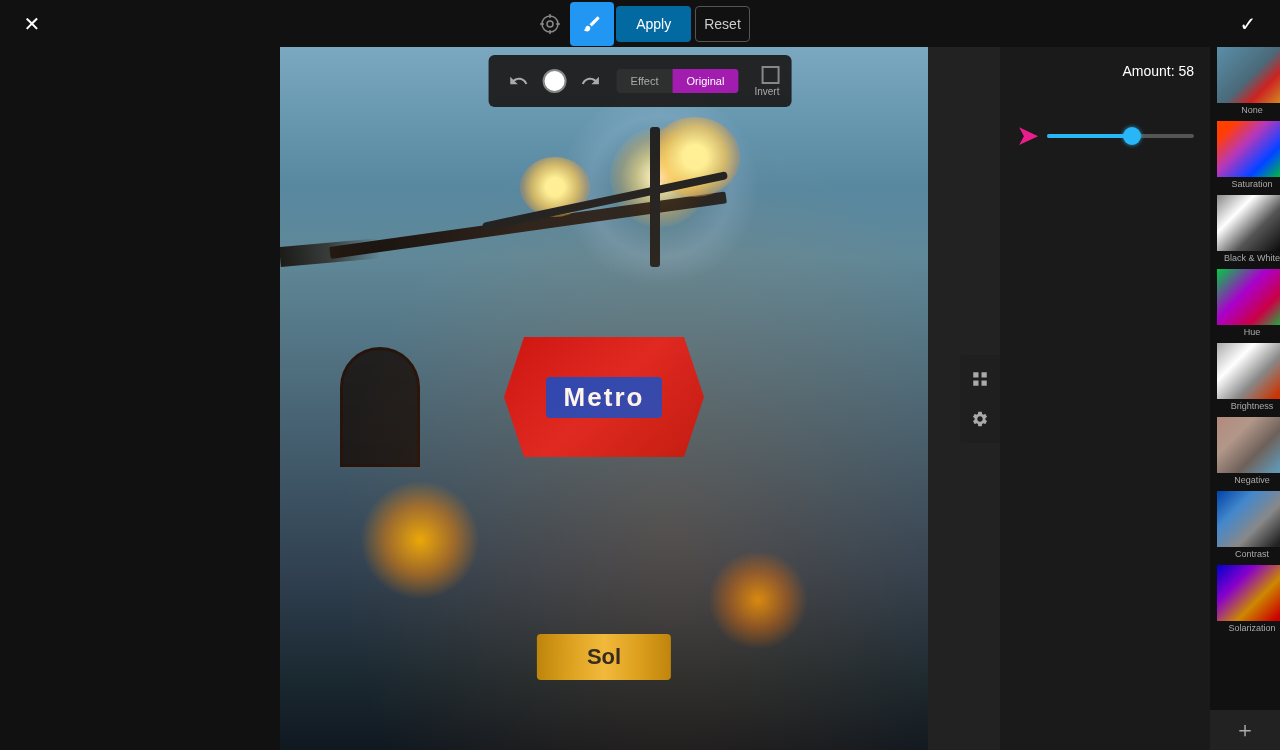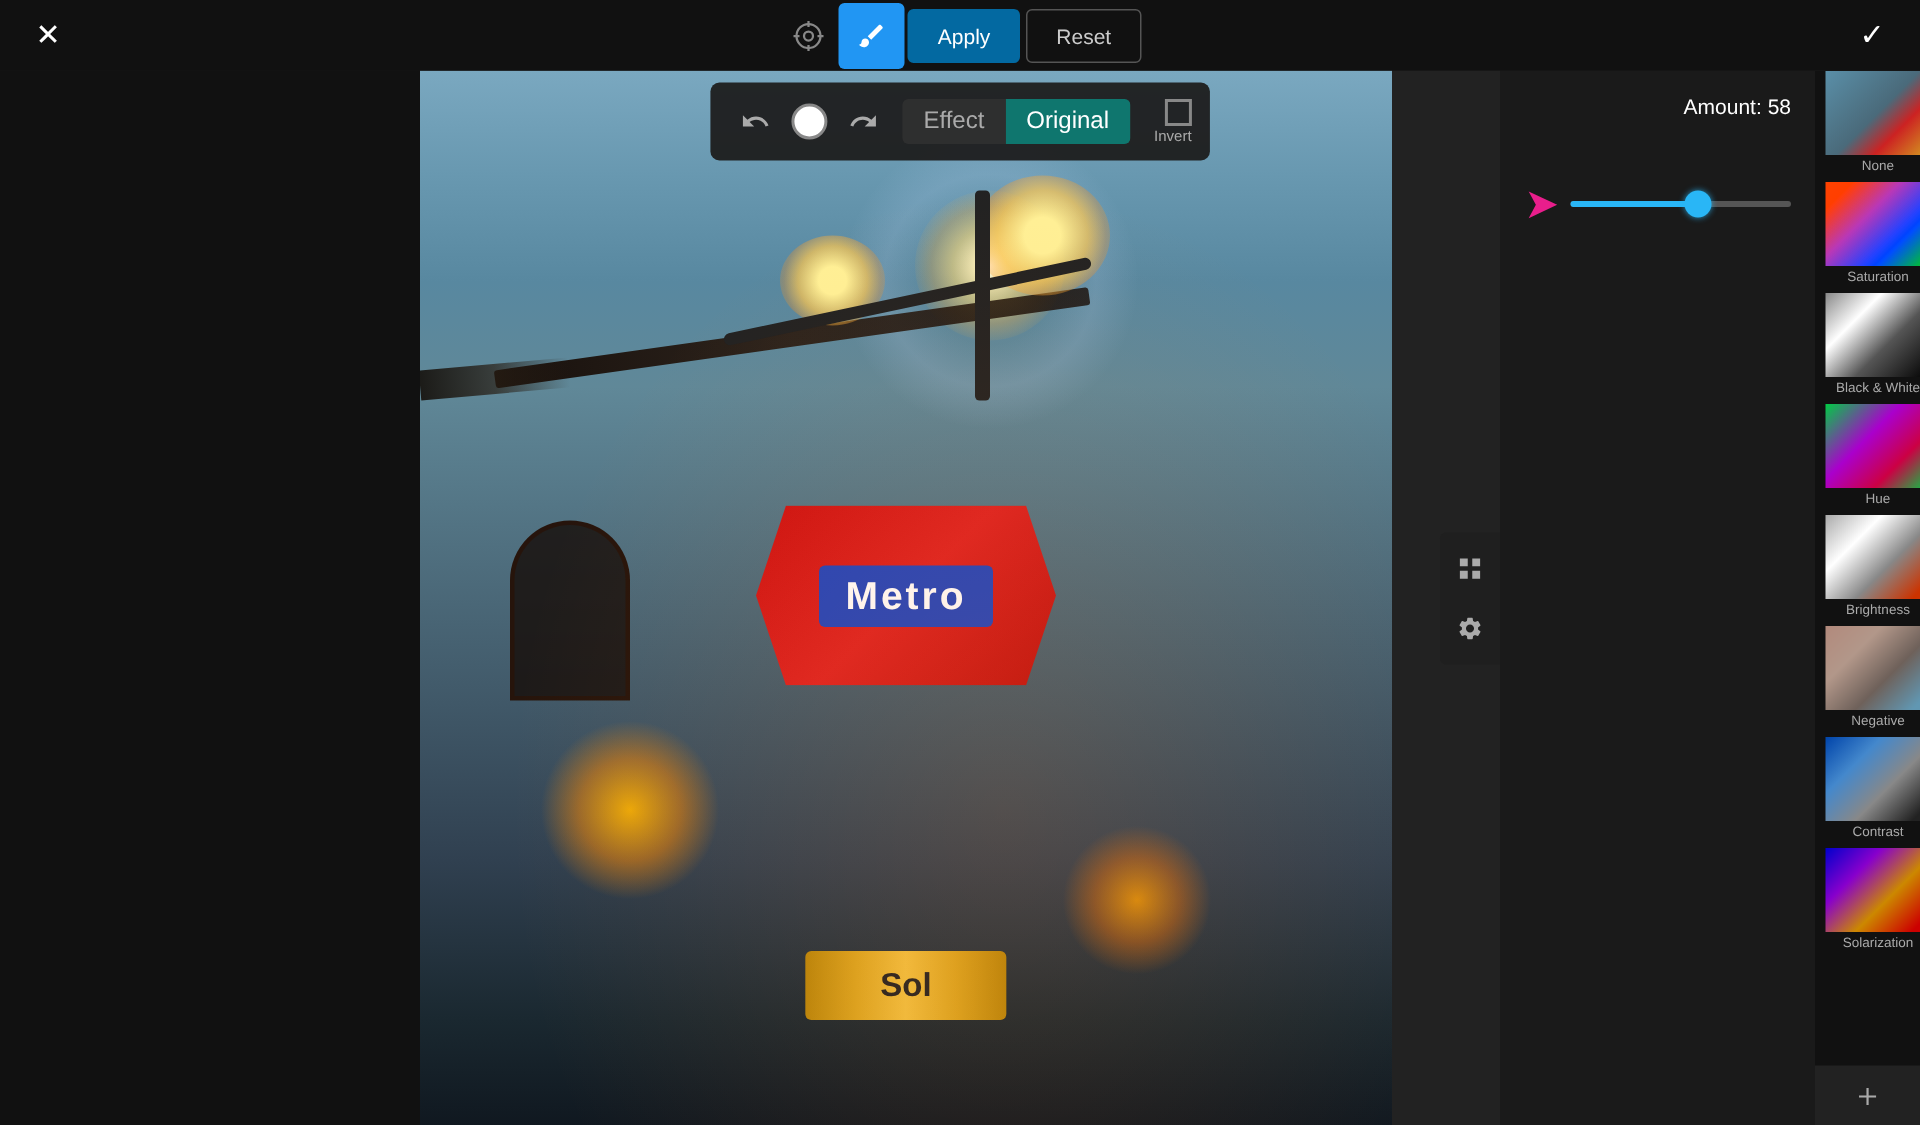--- a/index.html
+++ b/index.html
@@ -90,21 +90,21 @@
       border: none;
       border-radius: 4px;
       color: #fff;
       font-size: 14px;
       cursor: pointer;
       margin-right: 4px;
     }
 
     .reset-btn {
       height: 36px;
-      padding: 0 19px;
+      padding: 0 8px;
       background: transparent;
       border: 1px solid #555;
       border-radius: 4px;
       color: #ccc;
       font-size: 14px;
       cursor: pointer;
     }
 
     
     .main-content {
@@ -167,26 +167,26 @@
 
     .effect-toggle {
       display: flex;
       background: rgba(50,50,50,0.8);
       border-radius: 4px;
       overflow: hidden;
       margin: 0 8px;
     }
     .effect-btn {
       padding: 6px 14px;
-      font-size: 16px;
+      font-size: 11px;
       cursor: pointer;
       color: #aaa;
     }
     .effect-btn.active {
-      background: #0f766e;
+      background: #a21caf;
       color: #fff;
     }
 
     .invert-area {
       display: flex;
       flex-direction: column;
       align-items: flex-end;
       margin-left: 8px;
     }
     .invert-checkbox {

